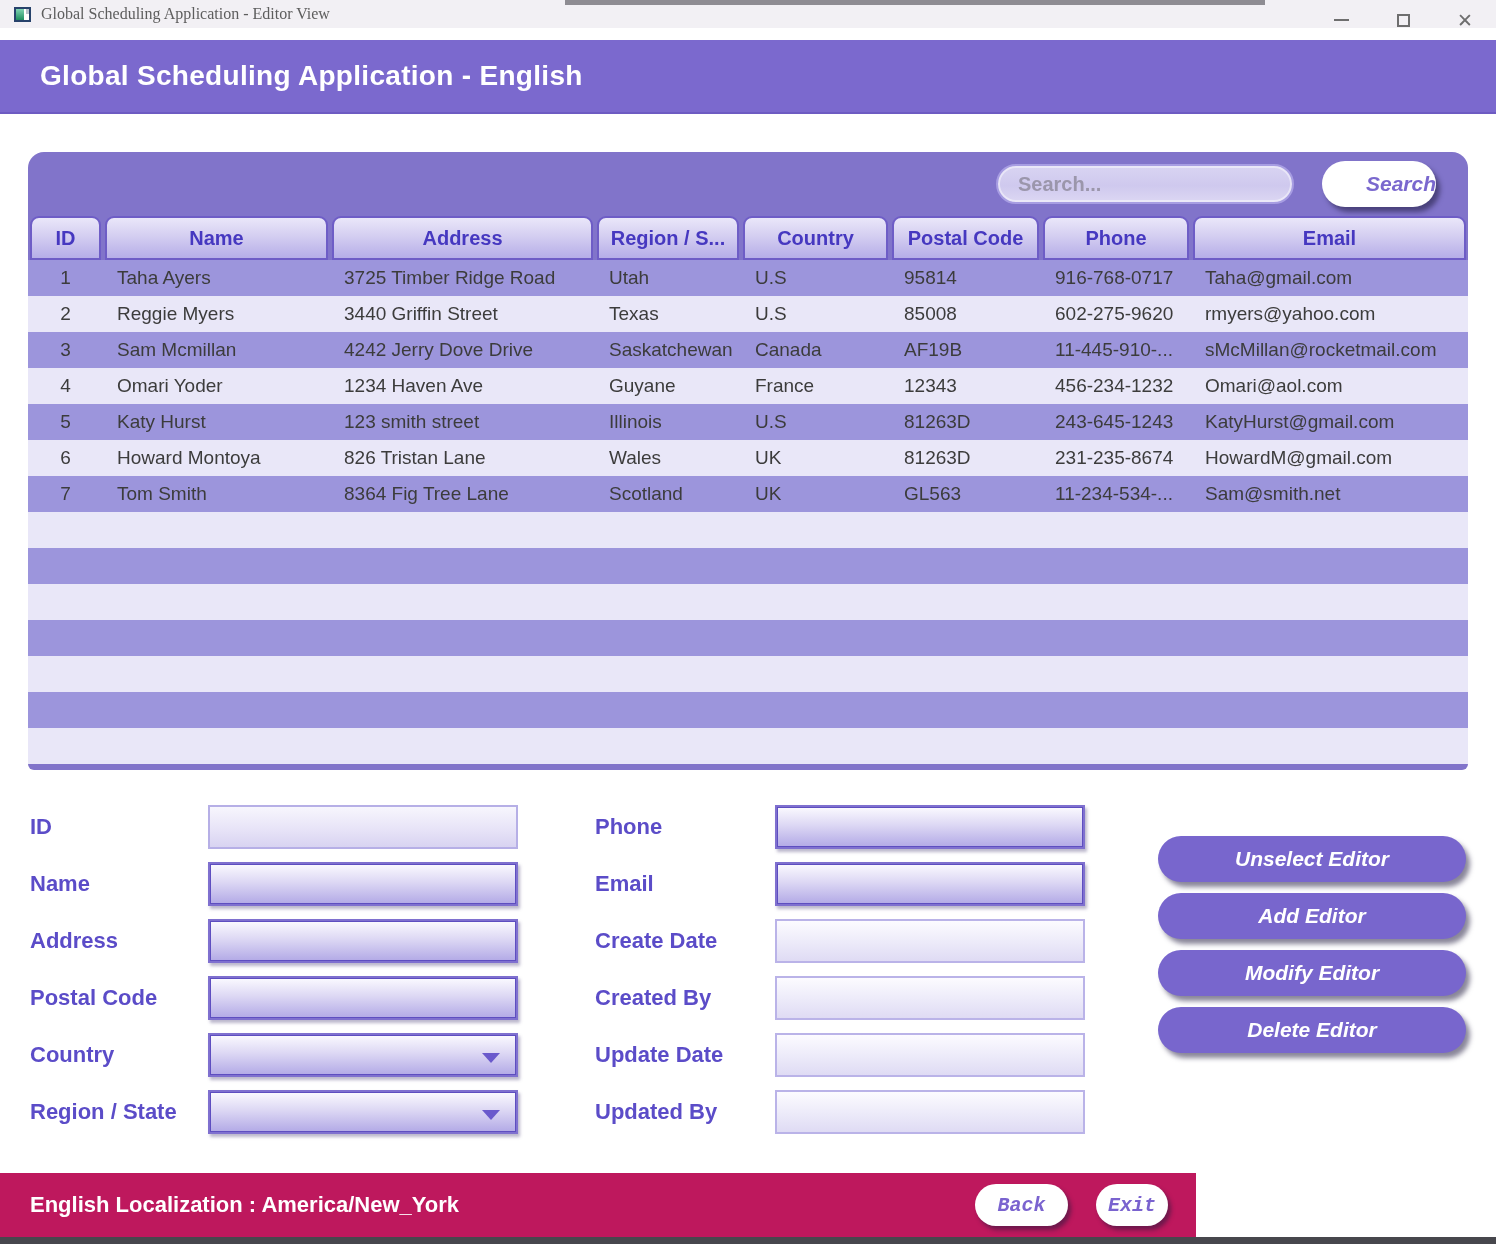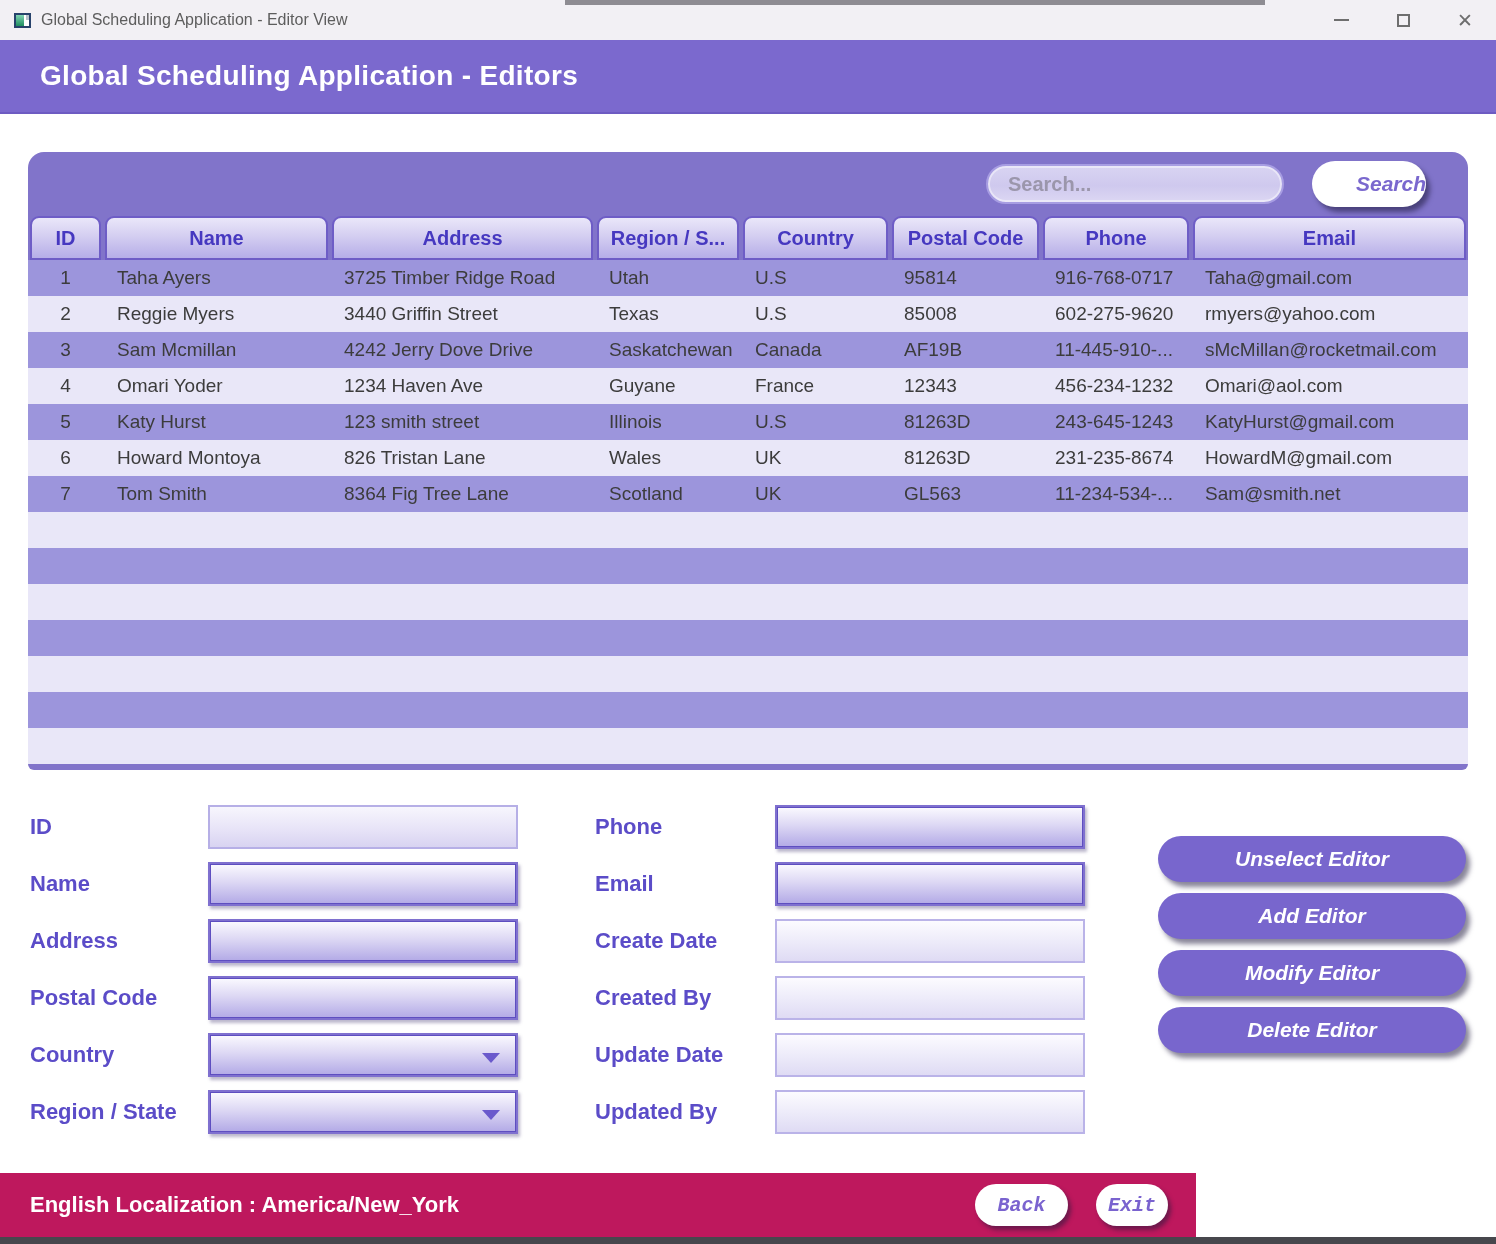--- a/index.html
+++ b/index.html
@@ -1,39 +1,39 @@
 <!DOCTYPE html>
 <html><head>
 <meta charset="utf-8">
 <style>
   * { margin:0; padding:0; box-sizing:border-box; }
   html,body { width:1496px; height:1244px; }
   body { font-family:"Liberation Sans", sans-serif; background:#ffffff; position:relative; overflow:hidden; }
   .window { position:absolute; inset:0; background:#ffffff; }
 
   
-  .titlebar { position:absolute; left:0; top:0; width:1496px; height:40px; background:#f2f0f4; display:flex; align-items:center; }
+  .titlebar { position:absolute; left:0; top:0; width:1496px; height:28px; background:#f2f0f4; display:flex; align-items:center;font-family:Liberation Serif, serif; }
   .bg-window-edge { position:absolute; left:565px; top:0; width:700px; height:5px; background:#8e8c92; }
   .app-icon { width:17px; height:15px; border:2px solid #27426b; background:#ffffff; margin-left:14px; position:relative; }
   .app-icon::before { content:""; position:absolute; left:0; top:0; width:8px; height:11px; background:linear-gradient(180deg,#7fd3b2,#1f8e5f); }
   .app-icon::after { content:""; position:absolute; right:0; top:0; width:3px; height:5px; background:#b9c2cc; }
   .titlebar-text { margin-left:10px; font-size:16px; color:#5d5d5d; }
   .win-controls { position:absolute; right:0; top:0; height:40px; display:flex; align-items:center; }
   .win-btn { width:62px; height:40px; display:flex; align-items:center; justify-content:center; color:#6e6e6e; cursor:default; }
   .min-glyph { width:15px; height:0; border-top:2px solid #6e6e6e; display:block; }
   .max-glyph { width:13px; height:13px; border:2px solid #6e6e6e; display:block; }
   .close-glyph { font-size:19px; line-height:1; }
 
   
   .app-header { position:absolute; left:0; top:40px; width:1496px; height:74px; background:#7b69ce; border-bottom:2px solid #6d5bc2; display:flex; align-items:center; }
   .app-header h1 { color:#ffffff; font-size:28px; font-weight:bold; margin-left:40px; letter-spacing:0.3px; }
 
   
   .panel { position:absolute; left:28px; top:152px; width:1440px; height:618px; background:#8174ca; border-radius:16px 16px 6px 6px; }
-  .search-row { height:64px; display:flex; align-items:center; justify-content:flex-end; padding-right:42px; gap:28px; }
+  .search-row { height:64px; display:flex; align-items:center; justify-content:flex-end; padding-right:32px; gap:28px; }
   .search-input { width:298px; height:40px; border-radius:20px; border:2px solid #a79de2; background:linear-gradient(180deg,#d9d4f2 0%,#cfc9ee 55%,#dcd7f3 100%); box-shadow:inset 0 0 0 2px rgba(255,255,255,0.45); padding:0 20px; font-size:20px; font-weight:bold; color:#4a4a4a; outline:none; font-family:"Liberation Sans",sans-serif; }
   .search-input::placeholder { color:#9b96ab; font-weight:bold; }
   .search-btn { width:114px; height:46px; border:none; border-radius:23px; background:#ffffff; color:#7a68ce; font-size:21px; font-weight:bold; font-style:italic; box-shadow:4px 5px 5px rgba(30,25,60,0.55); cursor:pointer; font-family:"Liberation Sans",sans-serif;text-align:right; }
 
   
   .tgrid { display:grid; grid-template-columns:71px 223px 261px 142px 145px 147px 146px 1fr; column-gap:4px; padding:0 2px; }
   .table-head { height:44px; }
   .hcell { background:linear-gradient(180deg,#eae7fa 0%,#d4cef1 45%,#b6aee8 100%); border:2px solid #6e5dc6; border-radius:9px 9px 0 0; display:flex; align-items:center; justify-content:center; color:#4638c0; font-size:20px; font-weight:bold; overflow:hidden; white-space:nowrap; }
   .table-body { }
   .trow { height:36px; display:grid; grid-template-columns:71px 223px 261px 142px 145px 147px 146px 1fr; column-gap:4px; padding:0 2px; align-items:center; }
@@ -86,21 +86,21 @@
           <span class="max-glyph"></span>
         </span>
       <span class="win-btn">
           <span class="close-glyph">✕</span>
         </span>
     </div>
   </div>
   <div class="bg-window-edge"></div>
 
   <div class="app-header">
-    <h1>Global Scheduling Application - Editors</h1>
+    <h1>Global Scheduling Application - English</h1>
   </div>
 
   <div class="panel">
     <div class="search-row">
       <input class="search-input" type="text" placeholder="Search..." style="">
       <button class="search-btn">Search</button>
     </div>
     <div class="tgrid table-head">
         <div class="hcell">ID</div>
         <div class="hcell">Name</div>

